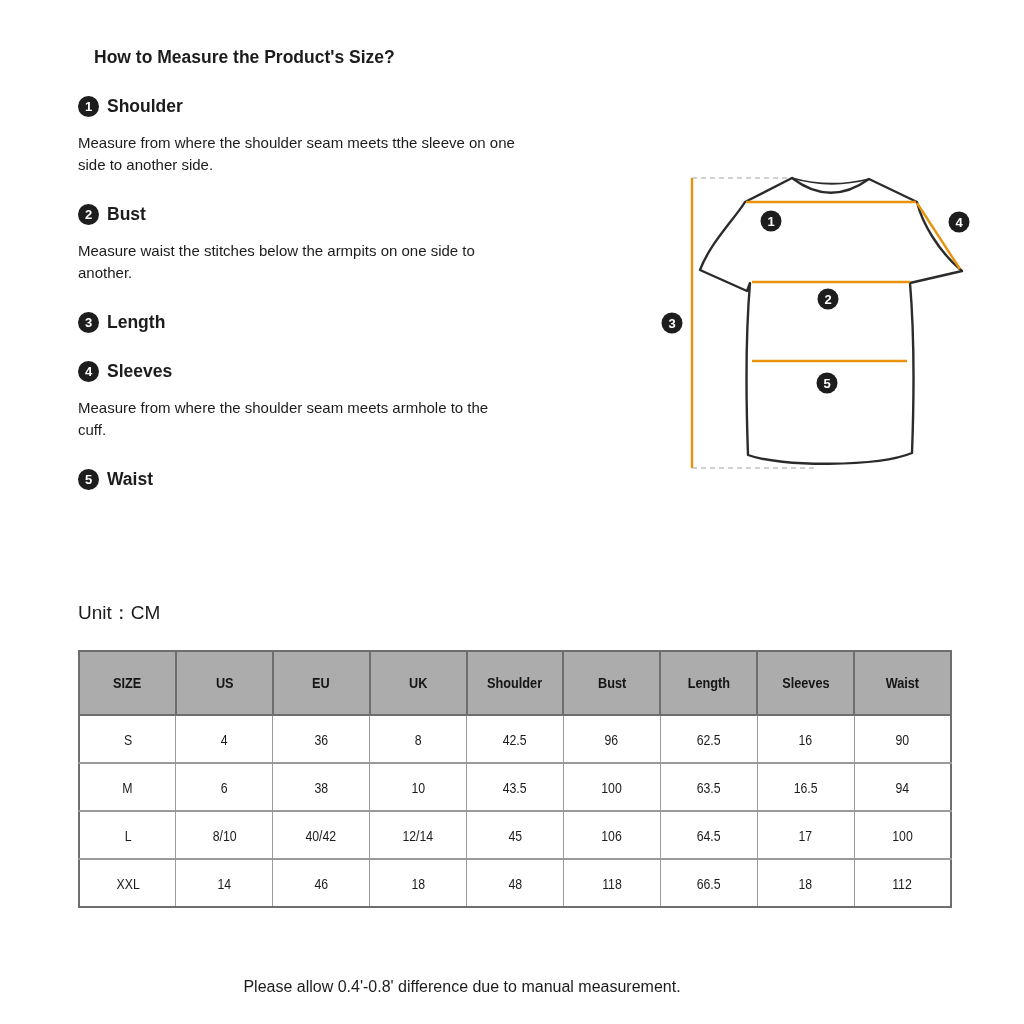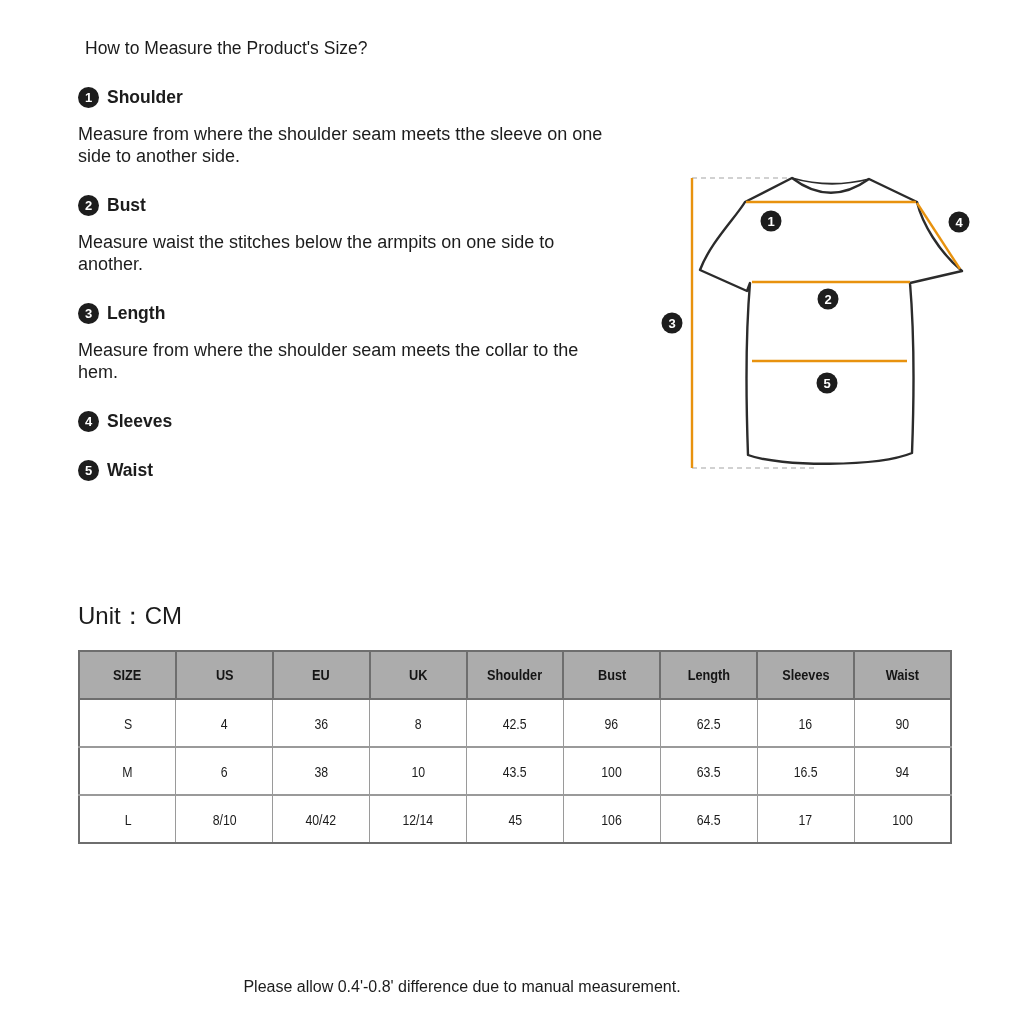--- a/index.html
+++ b/index.html
@@ -11,52 +11,52 @@
   }
   *{box-sizing:border-box;}
   html,body{margin:0;padding:0;}
   body{
     width:1024px;height:1024px;position:relative;background:#ffffff;
     font-family:"Liberation Sans", sans-serif;color:var(--txt);
     overflow:hidden;
   }
   
   #instructions{position:absolute;left:78px;top:30px;width:548px;}
-  .title{font-size:17.5px;font-weight:400;margin:7px;line-height:22px;}
+  .title{font-size:17.5px;font-weight:700;margin:16px;line-height:22px;}
   .section{margin-top:27px;}
   .sec-head{display:flex;align-items:center;gap:8px;height:22px;margin-bottom:15px;}
   .badge{
     width:21px;height:21px;border-radius:50%;background:#1d1d1d;color:#fff;
     display:inline-flex;align-items:center;justify-content:center;
     font-size:13px;font-weight:700;flex:0 0 auto;
   }
   .sec-label{font-size:17.5px;font-weight:600;}
-  .desc{margin:0;font-size:18px;line-height:22px;white-space:pre-line;}
+  .desc{margin:0;font-size:15px;line-height:22px;white-space:pre-line;}
   
   #diagram{position:absolute;left:640px;top:155px;width:384px;height:340px;}
   #diagram svg{display:block;width:384px;height:340px;}
   .shirt-line{fill:#ffffff;stroke:#2B2B2B;stroke-width:2.4;stroke-linejoin:round;stroke-linecap:round;}
   .collar-back{fill:none;stroke:#2B2B2B;stroke-width:1.8;}
   .measure{stroke:var(--accent);stroke-width:2.4;fill:none;stroke-linecap:butt;}
   .dash{stroke:#C2C2C2;stroke-width:1.6;stroke-dasharray:5 4;fill:none;}
   .svg-badge-circle{fill:#1d1d1d;}
   .svg-badge-num{
     fill:#ffffff;font-family:"Liberation Sans", sans-serif;
     font-size:13px;font-weight:700;text-anchor:middle;
   }
   
-  #unit{position:absolute;left:78px;top:600px;font-size:24px;font-weight:400;}
+  #unit{position:absolute;left:78px;top:600px;font-size:19px;font-weight:400;}
   
   #size-table{
     position:absolute;left:78px;top:650px;width:874px;
     border-collapse:collapse;table-layout:fixed;
     border:2px solid var(--obdr);
   }
   #size-table th{
-    background:var(--hdr);height:48px;border:2px solid var(--obdr);
+    background:var(--hdr);height:64px;border:2px solid var(--obdr);
     font-size:15.5px;font-weight:600;text-align:center;padding:0;color:#151515;
   }
   #size-table td{
     background:#ffffff;height:48px;border:1px solid var(--bdr);
     border-top:2px solid var(--bdr);
     font-size:15px;font-weight:500;text-align:center;padding:0;
   }
   .cnd{display:inline-block;transform:scaleX(0.82);transform-origin:center;white-space:nowrap;}
   
   #footer{
@@ -84,28 +84,28 @@
           <span class="sec-label">Bust</span>
         </div>
         <p class="desc">Measure waist the stitches below the armpits on one side to
 another.</p>
       </div>
       <div class="section">
         <div class="sec-head">
           <span class="badge">3</span>
           <span class="sec-label">Length</span>
         </div>
-        <p class="desc">Measure from where the shoulder seam meets the collar to the
-hem.</p>
       </div>
       <div class="section">
         <div class="sec-head">
           <span class="badge">4</span>
           <span class="sec-label">Sleeves</span>
         </div>
+        <p class="desc">Measure from where the shoulder seam meets armhole to the
+cuff.</p>
       </div>
       <div class="section">
         <div class="sec-head">
           <span class="badge">5</span>
           <span class="sec-label">Waist</span>
         </div>
       </div>
     </div>
 </div>
 
@@ -201,16 +201,27 @@
         <td><span class="cnd">L</span></td>
         <td><span class="cnd">8/10</span></td>
         <td><span class="cnd">40/42</span></td>
         <td><span class="cnd">12/14</span></td>
         <td><span class="cnd">45</span></td>
         <td><span class="cnd">106</span></td>
         <td><span class="cnd">64.5</span></td>
         <td><span class="cnd">17</span></td>
         <td><span class="cnd">100</span></td>
       </tr>
+      <tr>
+        <td><span class="cnd">XXL</span></td>
+        <td><span class="cnd">14</span></td>
+        <td><span class="cnd">46</span></td>
+        <td><span class="cnd">18</span></td>
+        <td><span class="cnd">48</span></td>
+        <td><span class="cnd">118</span></td>
+        <td><span class="cnd">66.5</span></td>
+        <td><span class="cnd">18</span></td>
+        <td><span class="cnd">112</span></td>
+      </tr>
     </tbody>
 </table>
 
 <div id="footer">Please allow 0.4'-0.8' difference due to manual measurement.</div>
 
 </body></html>

